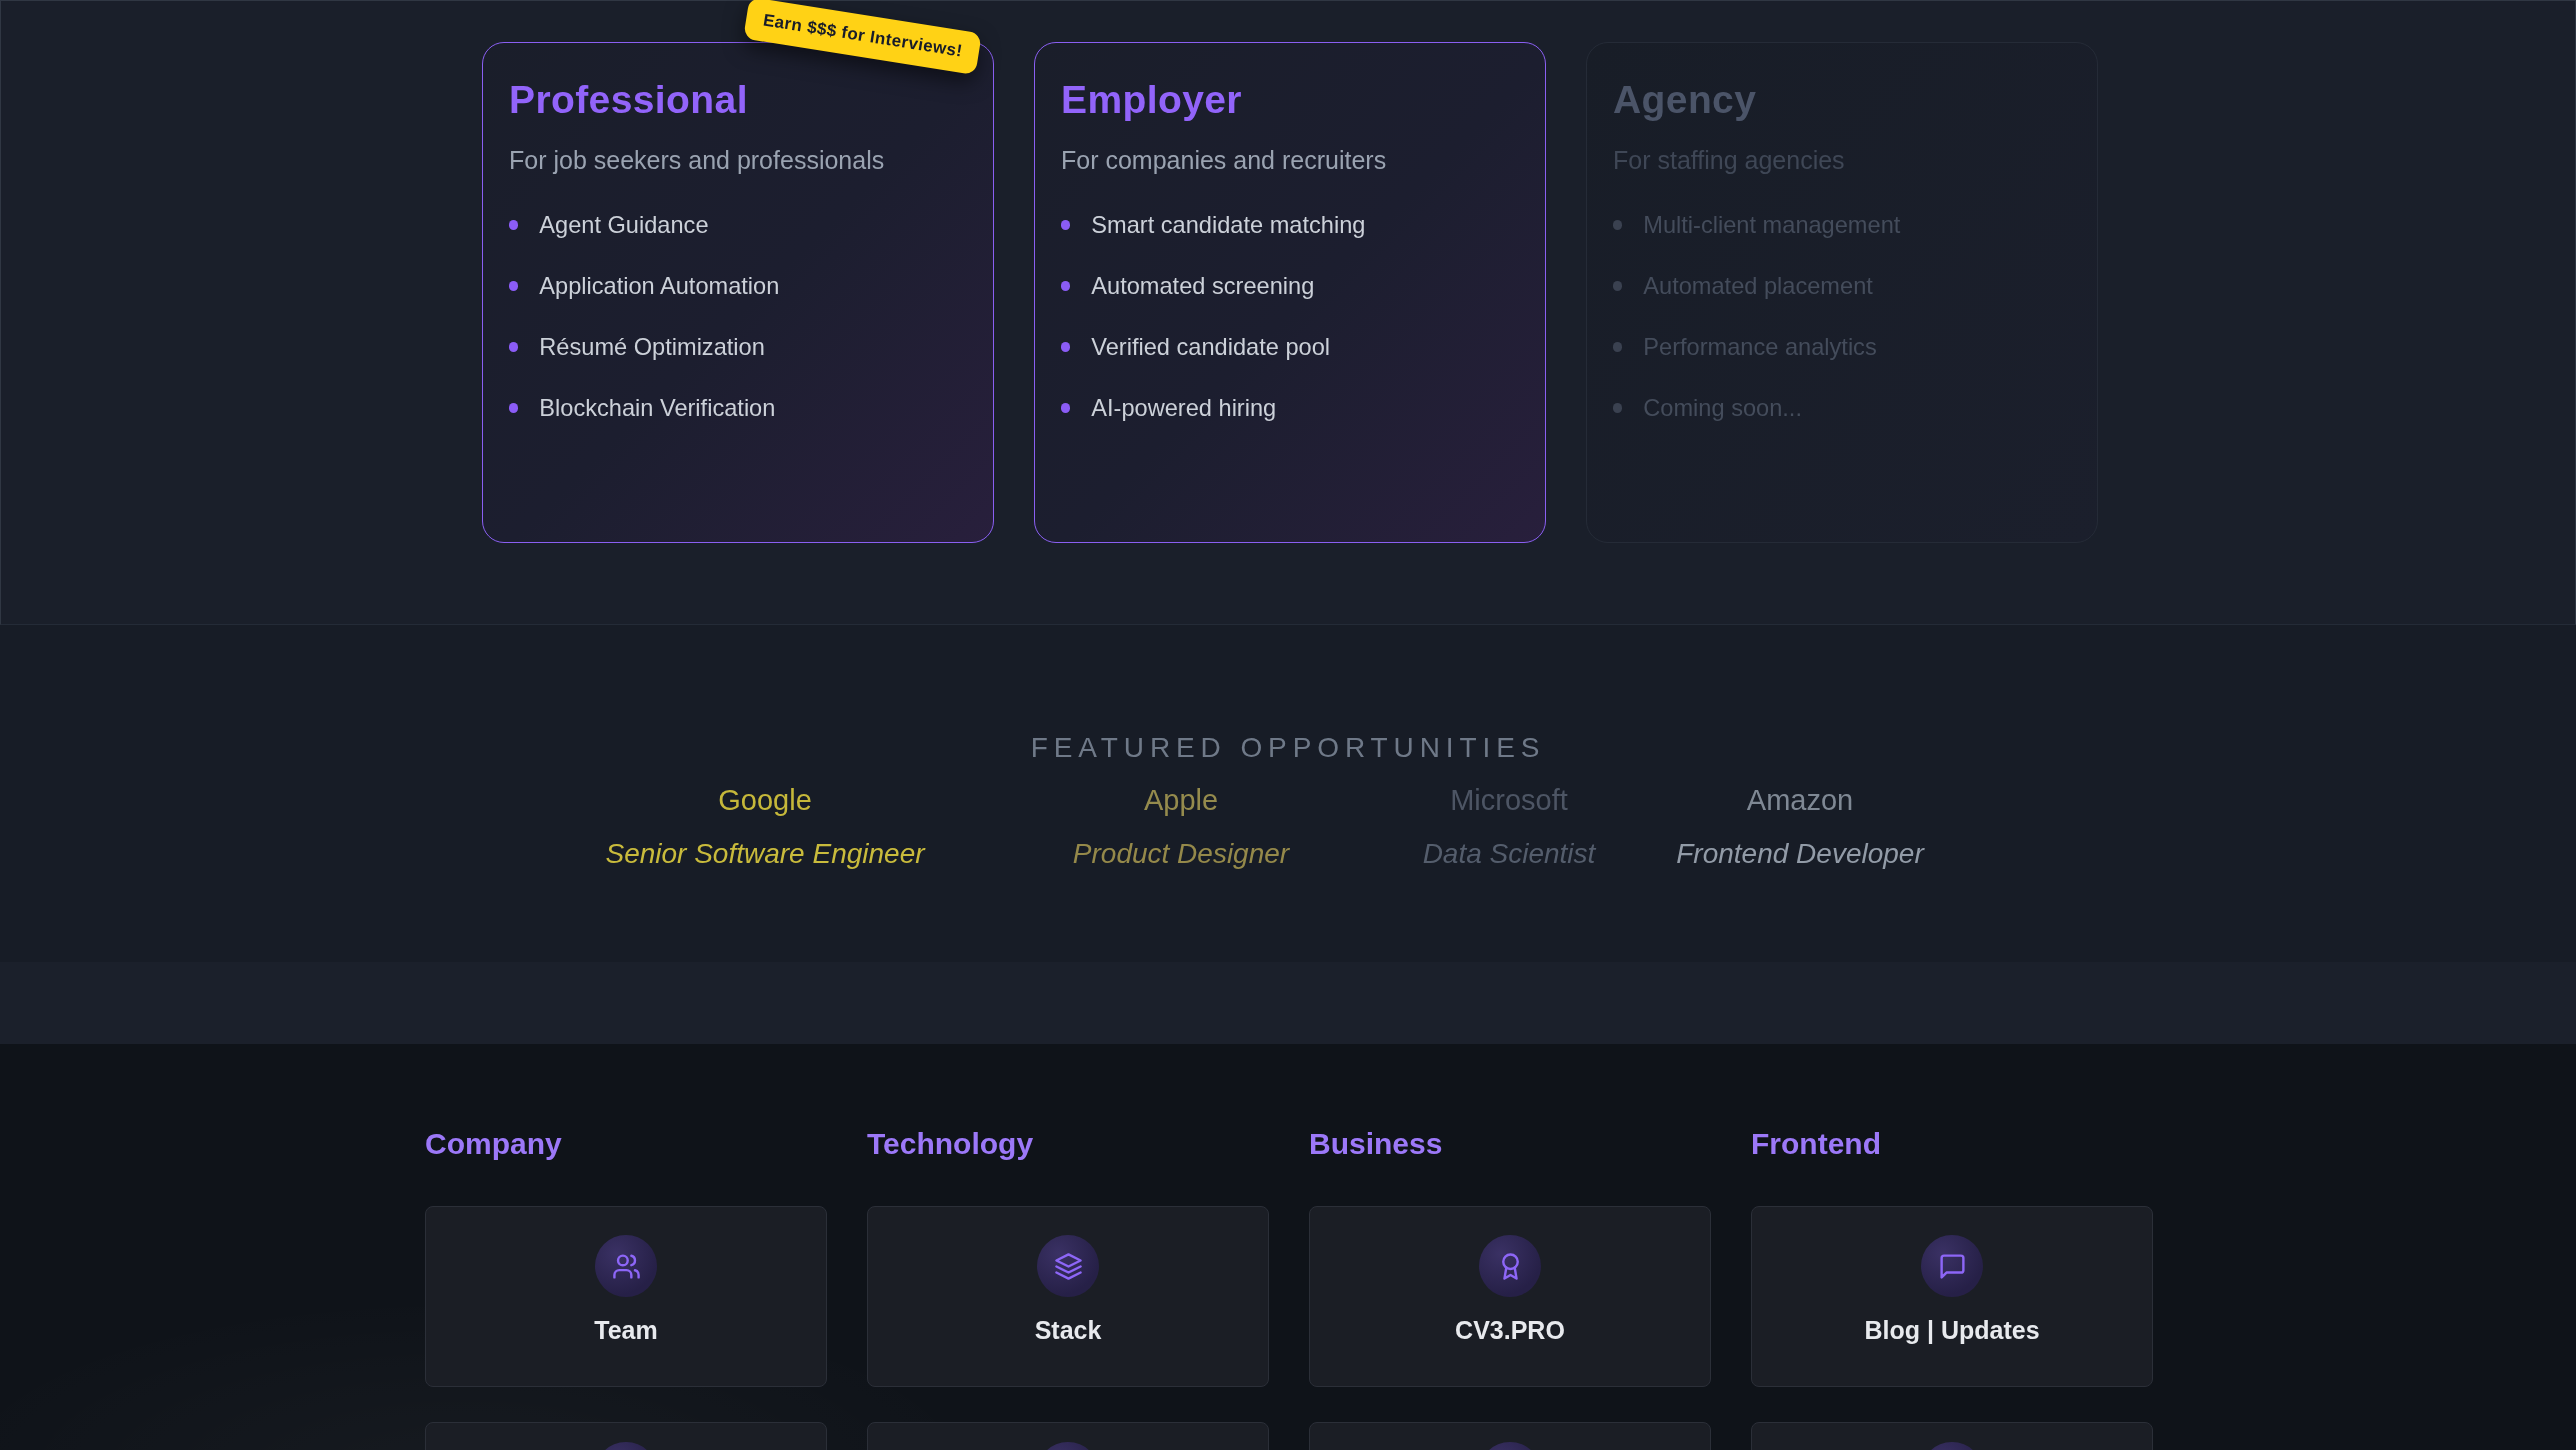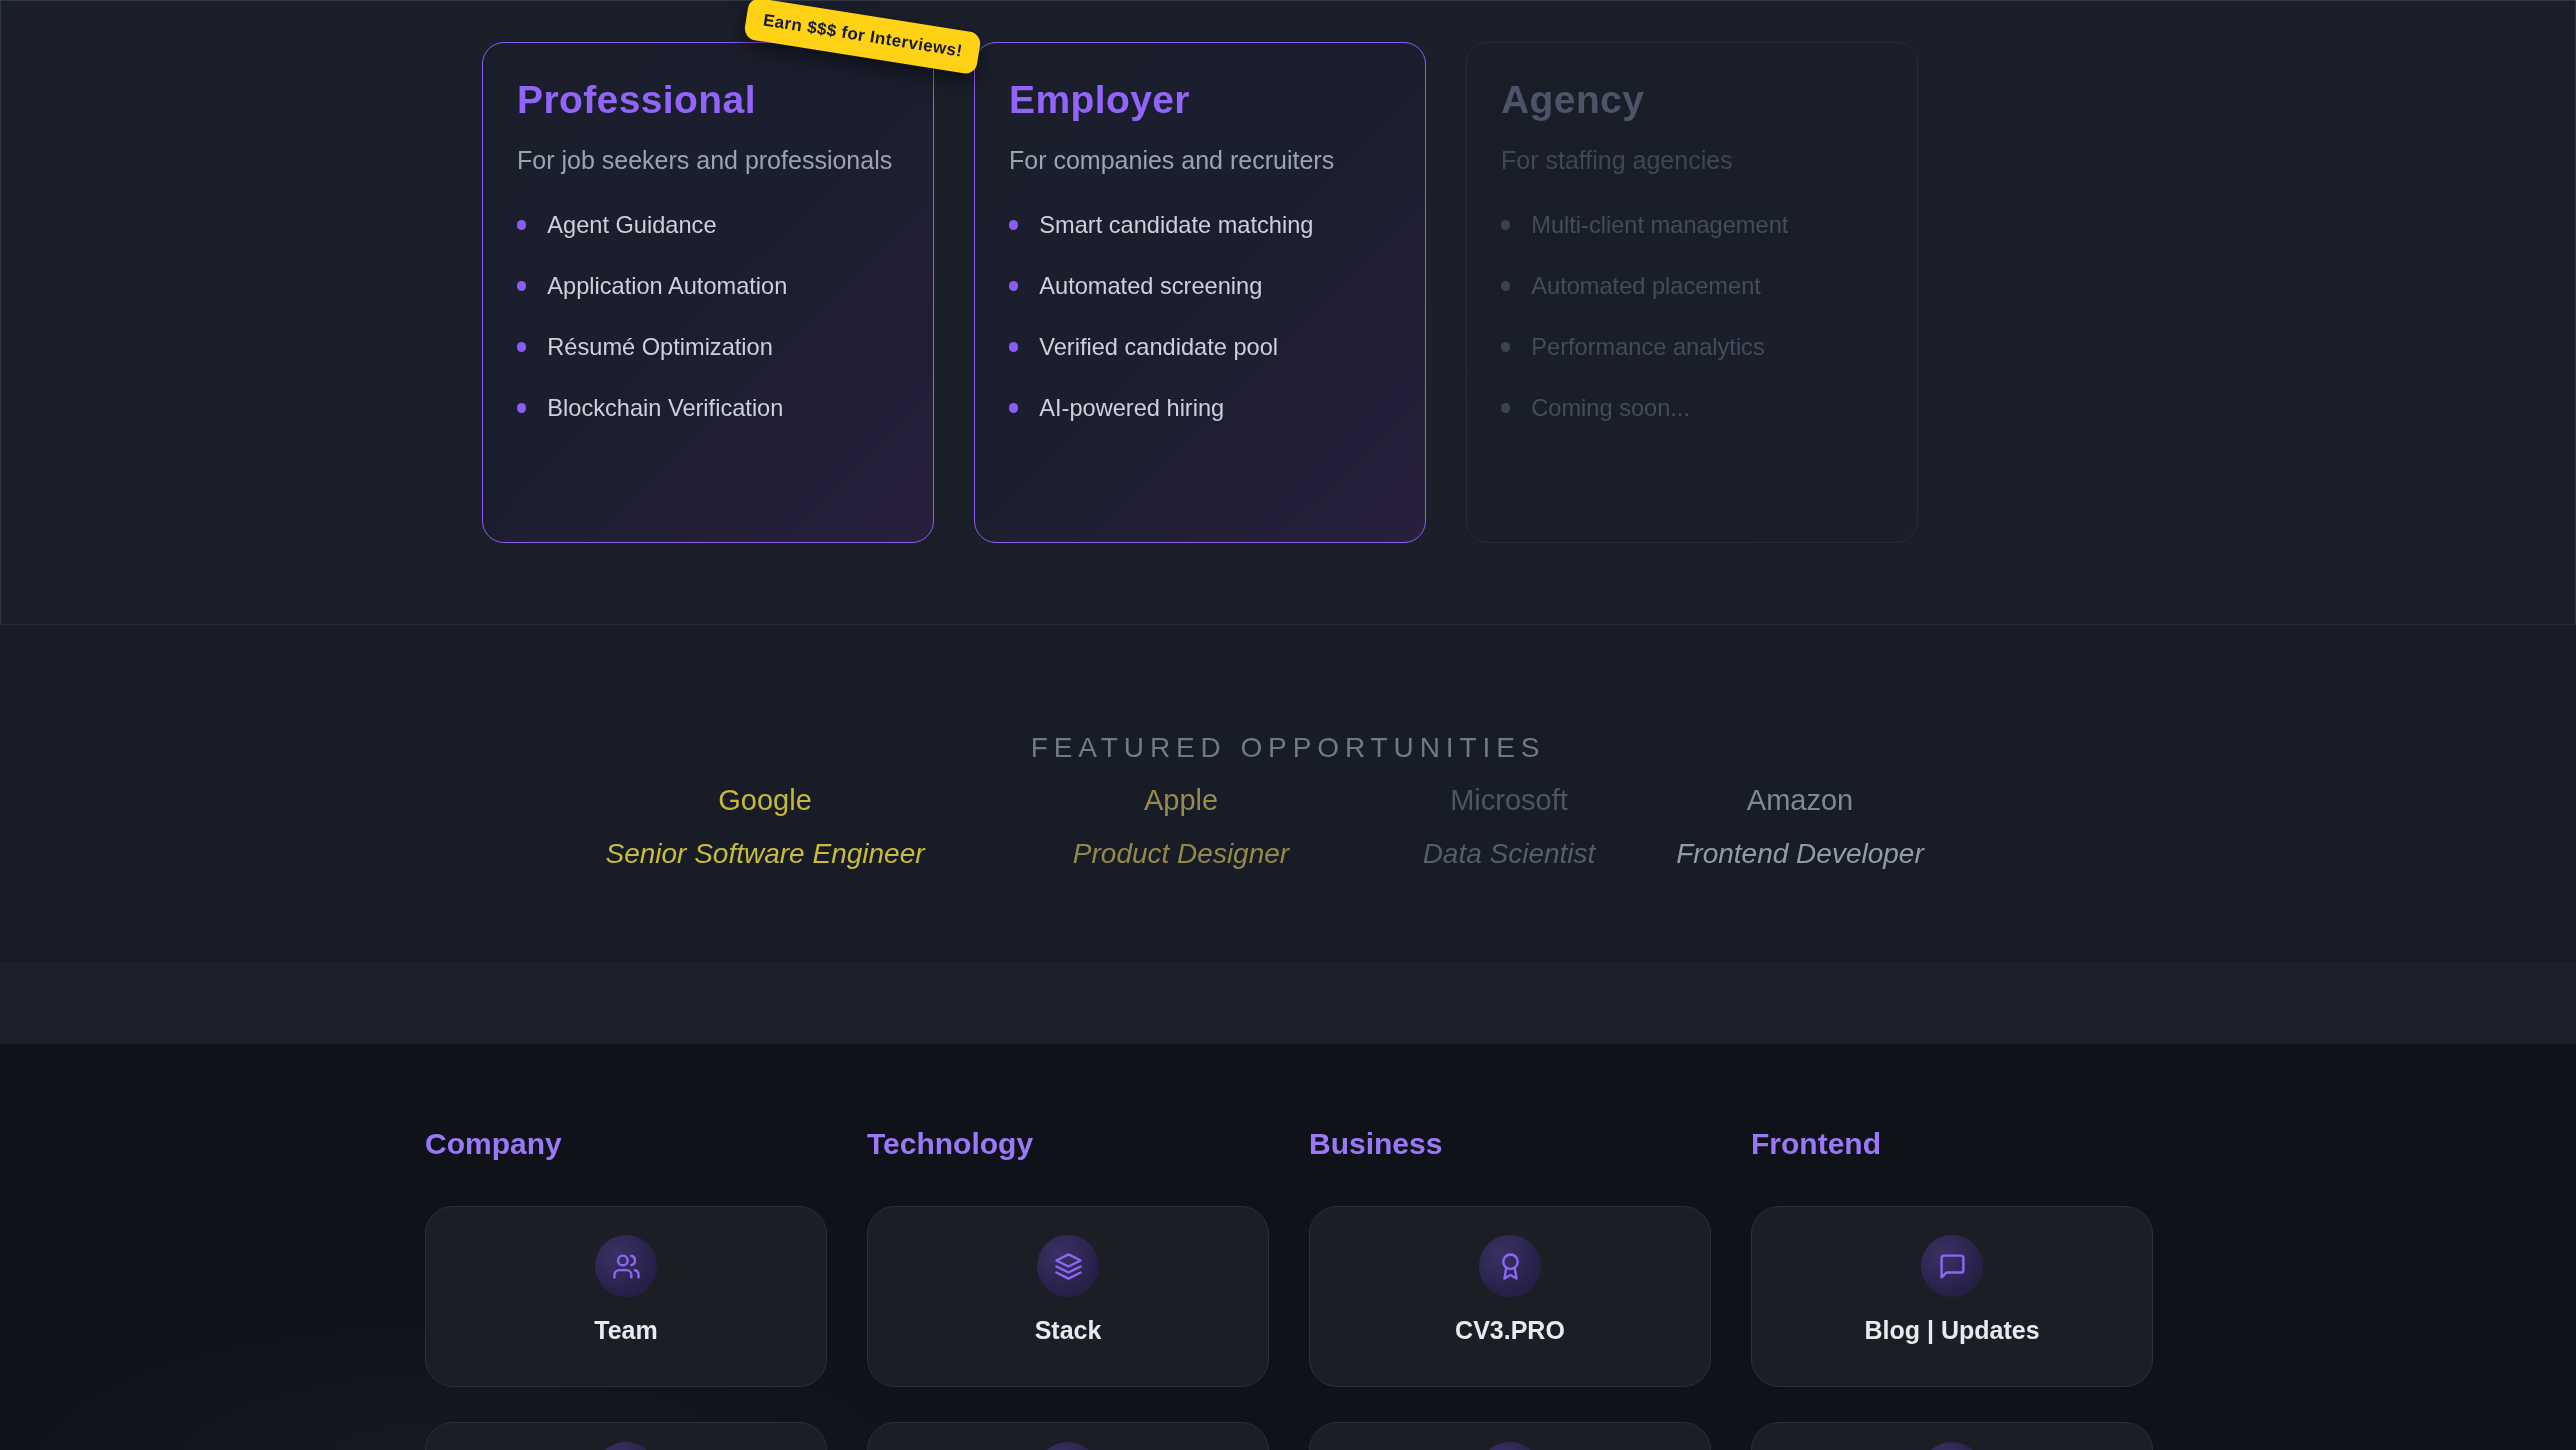--- a/index.html
+++ b/index.html
@@ -4,21 +4,21 @@
 <style>
   html,body{margin:0;padding:0;background:#0c0f15;}
   .page{position:relative;width:2576px;height:1450px;overflow:hidden;
         font-family:"Liberation Sans",sans-serif;background:#171c26;}
 
   
   .hero{position:absolute;left:0;top:0;width:2576px;height:625px;box-sizing:border-box;
         background:#1a1f2a;border-top:1.7px solid #303743;border-left:1.7px solid #303743;
         border-right:1.7px solid #303743;border-bottom:0.8px solid #242b37;}
   .plans{position:absolute;left:481px;top:41px;display:flex;gap:40px;}
-  .plan{box-sizing:border-box;width:452px;height:501px;border-radius:22px;padding:35px 34px;cursor:pointer;}
+  .plan{box-sizing:border-box;width:512px;height:501px;border-radius:22px;padding:35px 26px;cursor:pointer;}
   .plan.accent{border:1.7px solid #8a5ff2;
         background:linear-gradient(135deg,#1a1e2a 0%,#1c1e2f 52%,#281f3c 100%);}
   .plan.dim{border:1.7px solid #252b37;
         background:linear-gradient(135deg,#181d27 0%,#1b1f2c 100%);}
   .plan-title{margin:0 0 23.6px;font-size:39px;font-weight:bold;color:#9264fa;letter-spacing:0.4px;}
   .dim .plan-title{color:#4b5468;}
   .plan-desc{margin:0 0 20px;font-size:25px;color:#9aa3b1;}
   .dim .plan-desc{color:#3f4756;}
   .features{list-style:none;margin:0;padding:0;}
   .features li{display:flex;align-items:center;height:61px;font-size:23.6px;color:#ccd1d9;text-align:right;}
@@ -45,21 +45,21 @@
 
   
   .band{position:absolute;left:0;top:962px;width:2576px;height:82px;background:#1b202b;}
 
   
   .footer{position:absolute;left:0;top:1044px;width:2576px;height:407px;
         background:radial-gradient(ellipse 758px 253px at 18% 105%,rgba(255,255,255,.03),transparent 70%),#0f1319;}
   .fgrid{position:absolute;left:425px;top:82px;display:flex;gap:40px;}
   .fcol{width:402px;}
   .fheading{margin:0 0 45px;font-size:30px;line-height:35px;font-weight:bold;color:#9c78f8;}
-  .fcard{box-sizing:border-box;width:402px;height:181px;border-radius:28px;cursor:pointer;
+  .fcard{box-sizing:border-box;width:402px;height:181px;border-radius:8px;cursor:pointer;
         background:#1b1e25;border:1.7px solid #2b2f38;text-align:center;padding-top:28px;}
   .fcard.partial{margin-top:35px;height:236px;padding-top:19.4px;}
   .icon-circle{width:62px;height:62px;border-radius:50%;margin:0 auto;
         background:radial-gradient(circle at 35% 30%,#3a3164,#262047 70%);
         display:flex;align-items:center;justify-content:center;color:#8d66f7;}
   .icon-circle svg{width:29px;height:29px;stroke:currentColor;fill:none;
         stroke-width:2;stroke-linecap:round;stroke-linejoin:round;}
   .flabel{margin-top:18.5px;font-size:25px;font-weight:bold;color:#e8eaee;}
 </style>
 </head>

